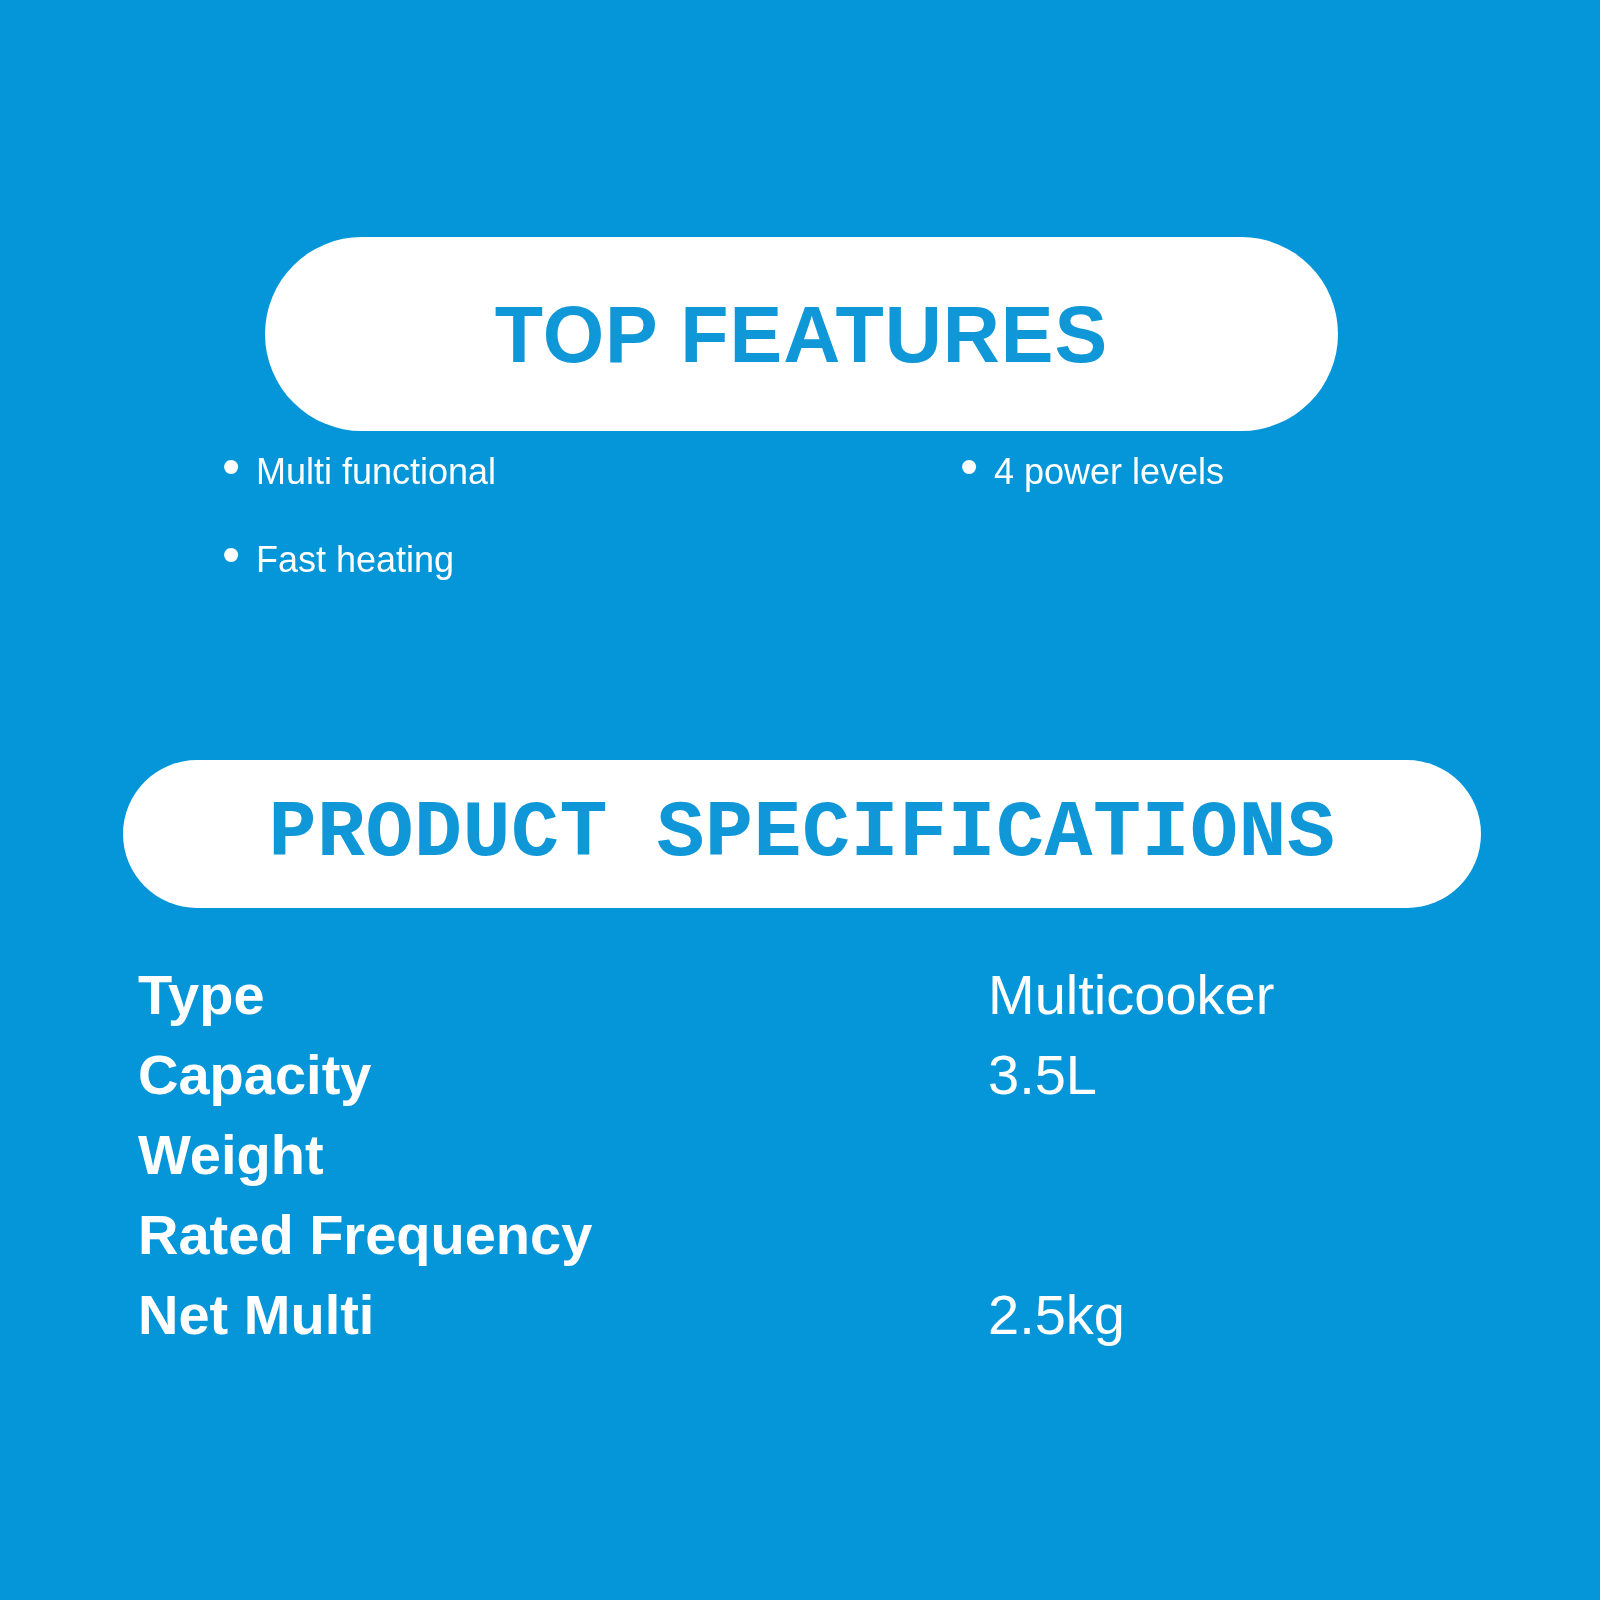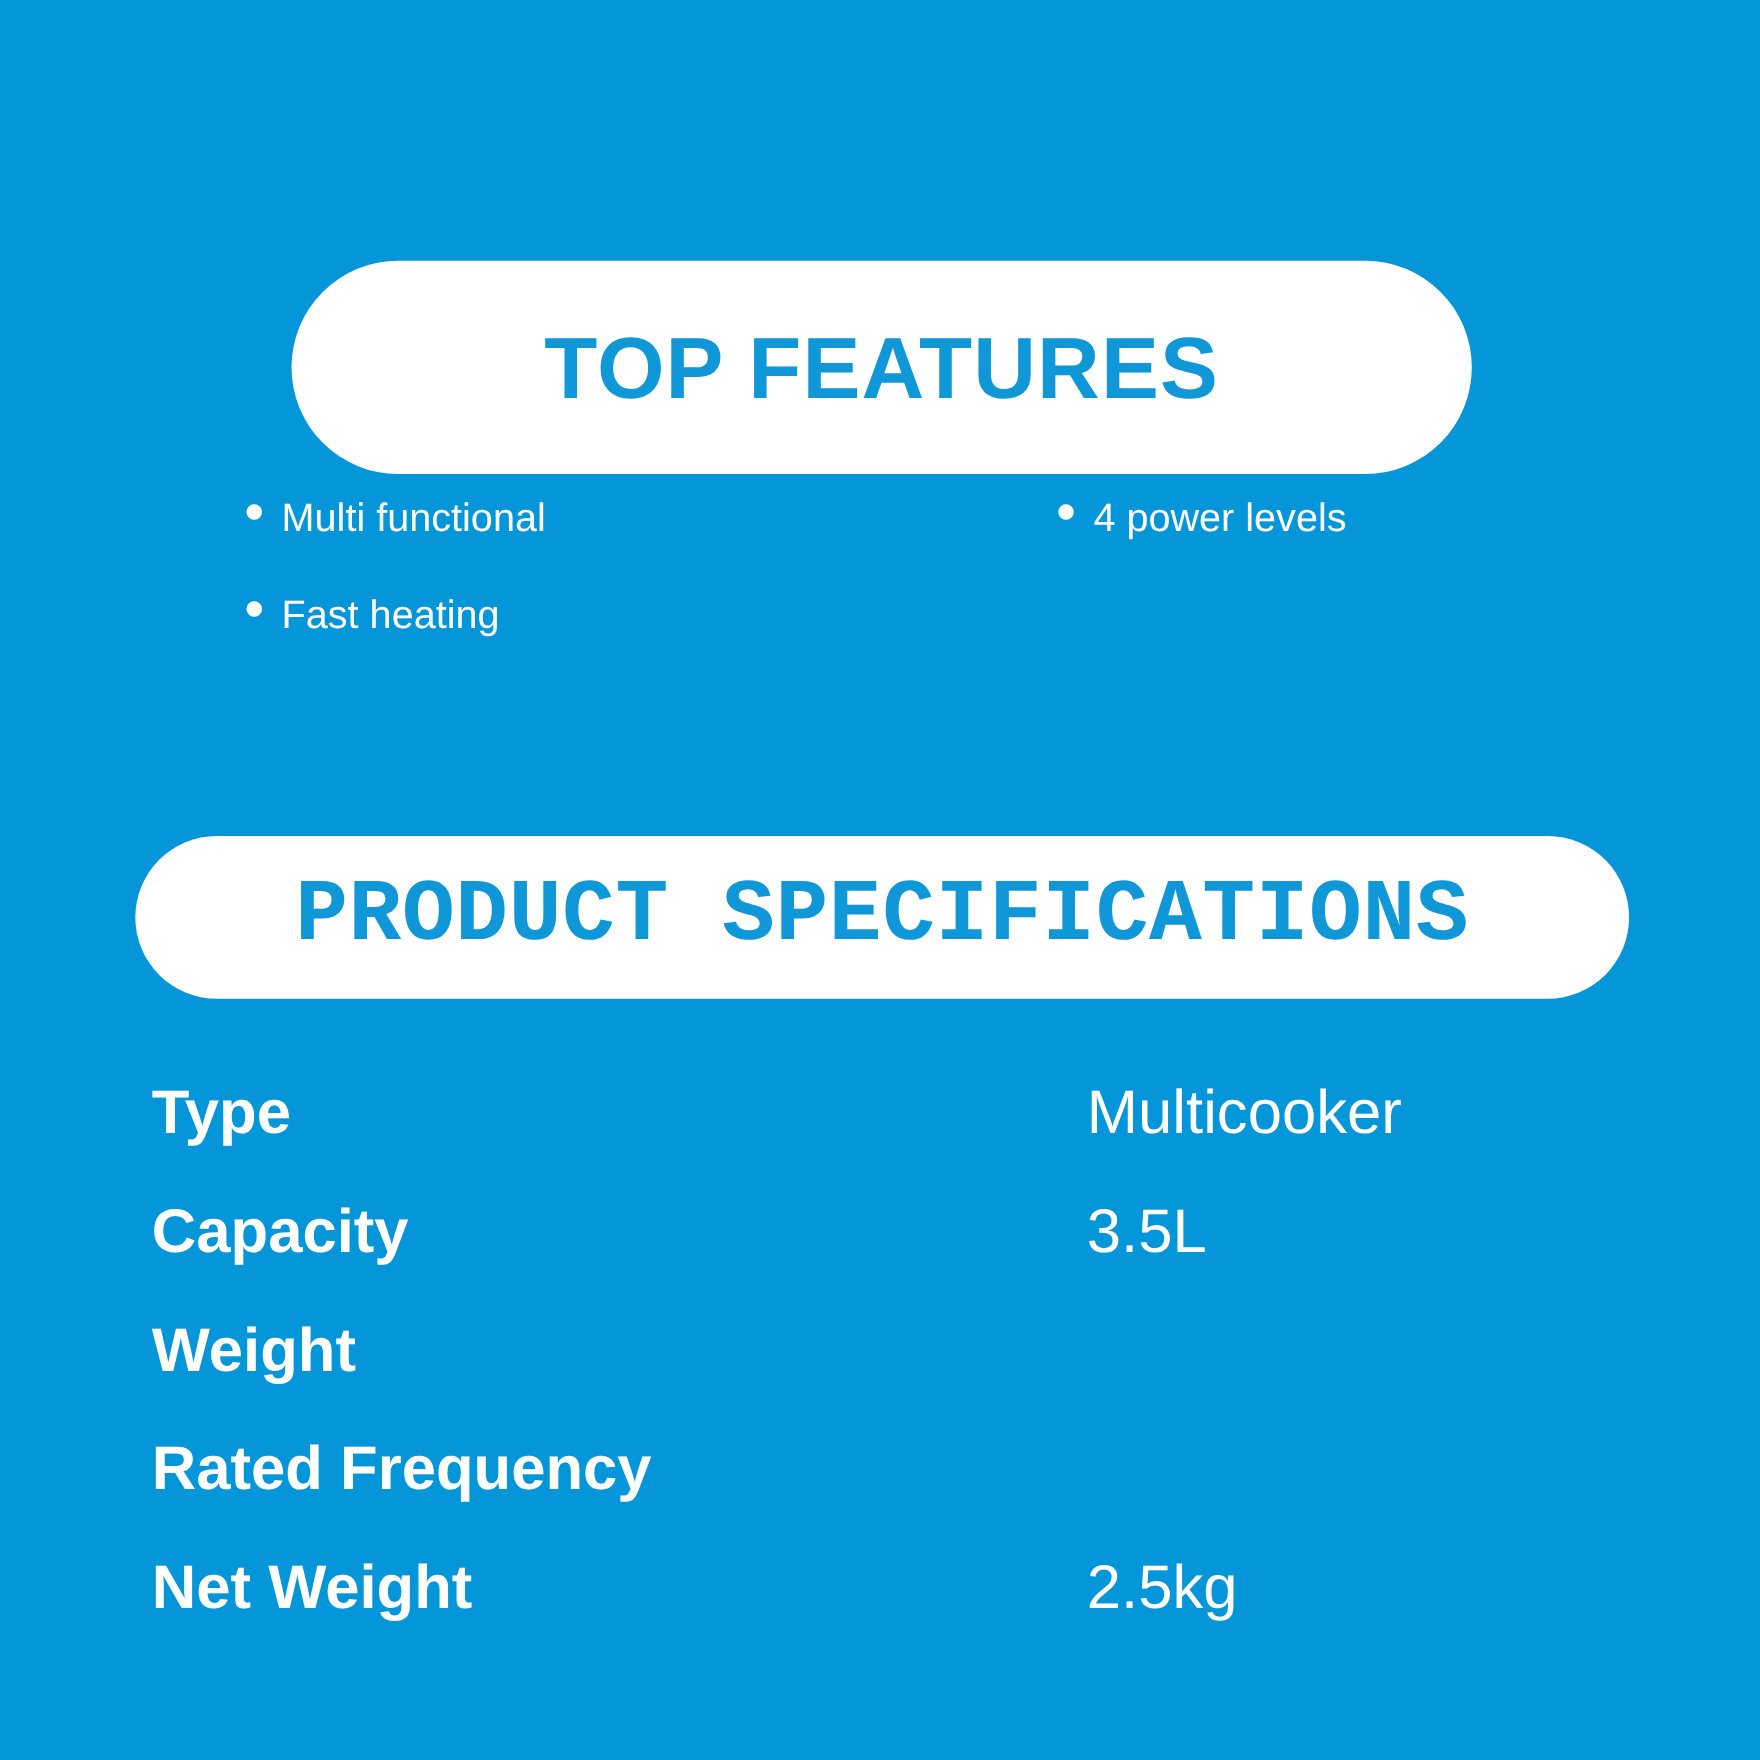--- a/index.html
+++ b/index.html
@@ -102,23 +102,22 @@
 
   
   #specs-table {
     position: absolute;
     left: 138px;
     top: 955px;
     width: 1400px;
   }
   .spec-row {
     display: flex;
-    align-items: flex-start;
+    align-items: center;
     height: 80px;
-    margin-top: 28px;
   }
   .spec-label {
     color: #ffffff;
     font-size: 56px;
     font-weight: bold;
     line-height: 1;
     width: 850px;
     flex: 0 0 850px;
     white-space: nowrap;
   }
@@ -184,19 +183,19 @@
 
     <div class="spec-row">
       <span class="spec-label">Weight</span>
     </div>
 
     <div class="spec-row">
       <span class="spec-label">Rated Frequency</span>
     </div>
 
     <div class="spec-row">
-      <span class="spec-label">Net Weight</span>
+      <span class="spec-label">Net Multi</span>
       <span class="spec-value">2.5kg</span>
     </div>
 
   </div>
 
 </div>
 
 </body></html>

